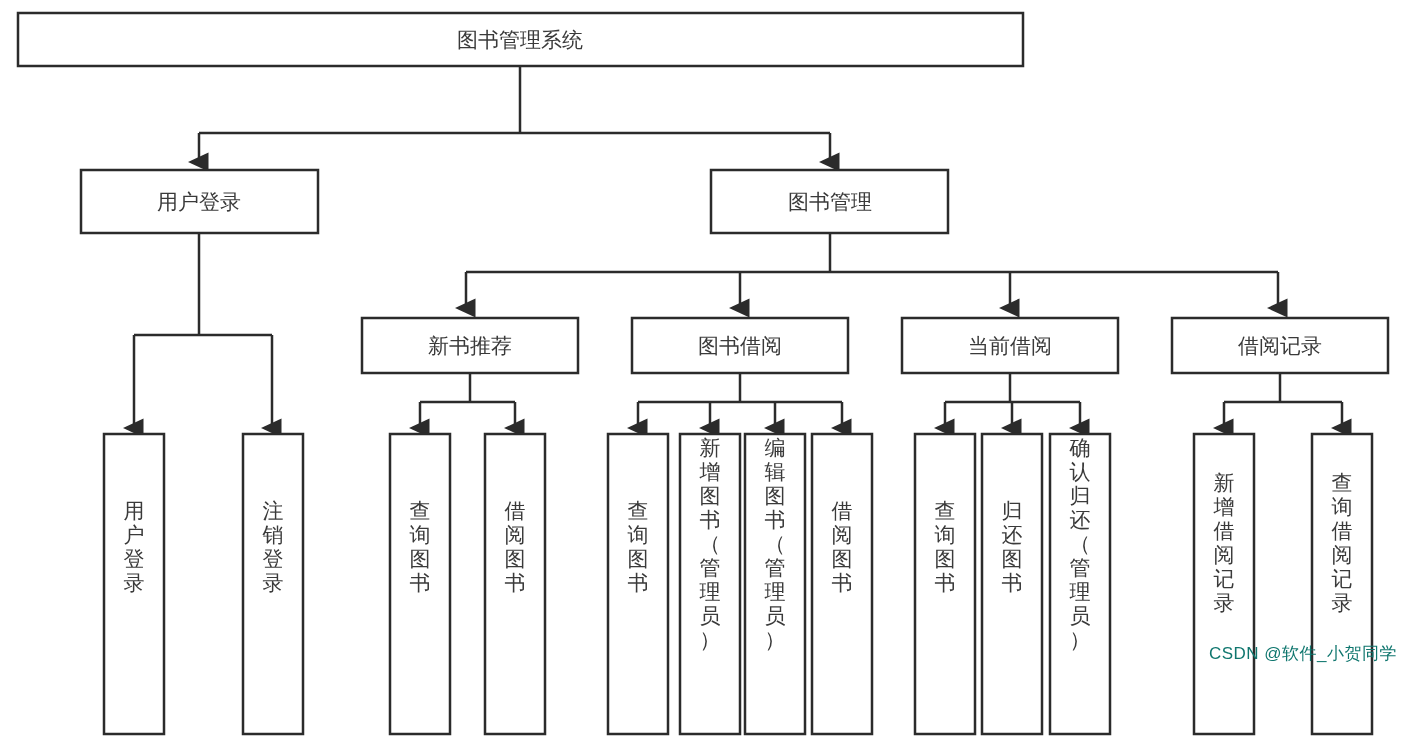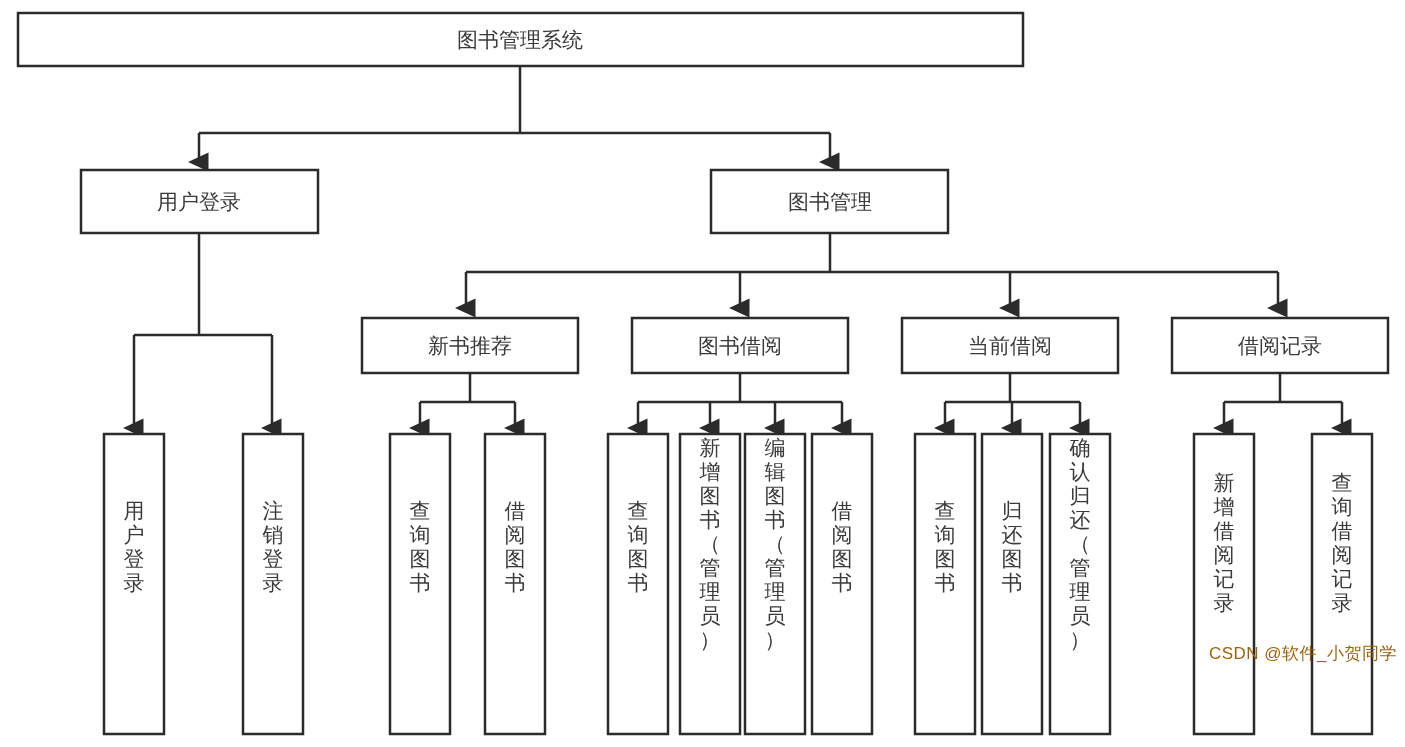--- a/index.html
+++ b/index.html
@@ -47,21 +47,21 @@
     stroke: #2b2b2b;
     stroke-width: 2.5;
     fill: none;
   }
   .watermark {
     position: absolute;
     right: 8px;
     bottom: 4px;
     font-family: "Liberation Sans", "DejaVu Sans", sans-serif;
     font-size: 17px;
-    color: #a16207;
+    color: #0f766e;
     white-space: nowrap;
     letter-spacing: 0.5px;
   }
 </style>
 </head>
 <body>
 
 <div id="diagram-root">
 
 <svg class="flow" viewBox="0 0 1405 747" xmlns="http://www.w3.org/2000/svg">

